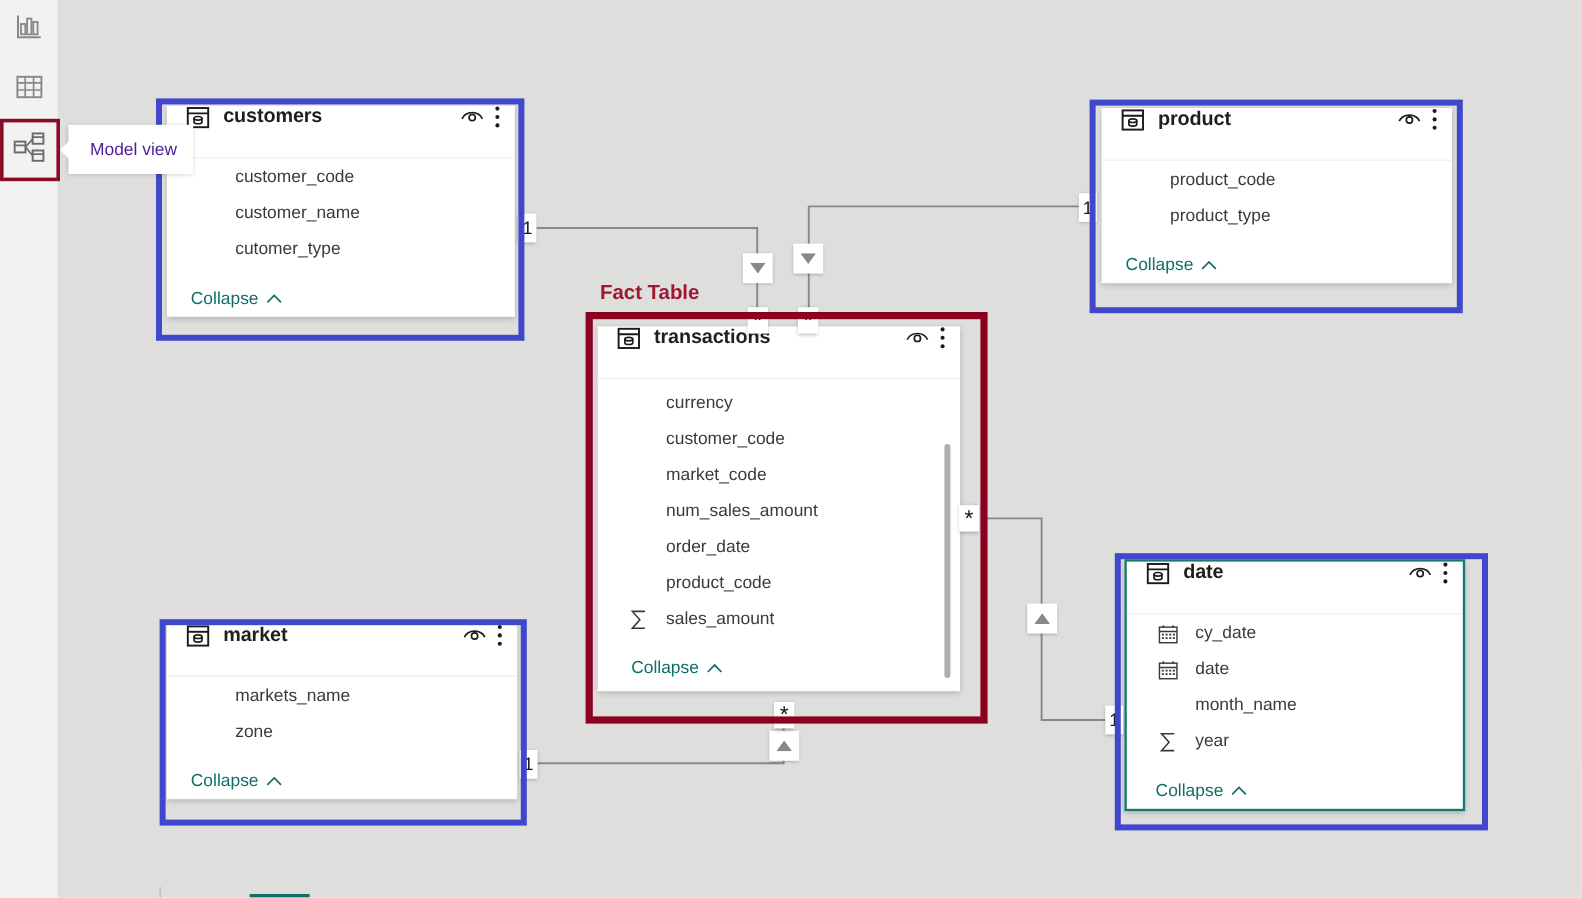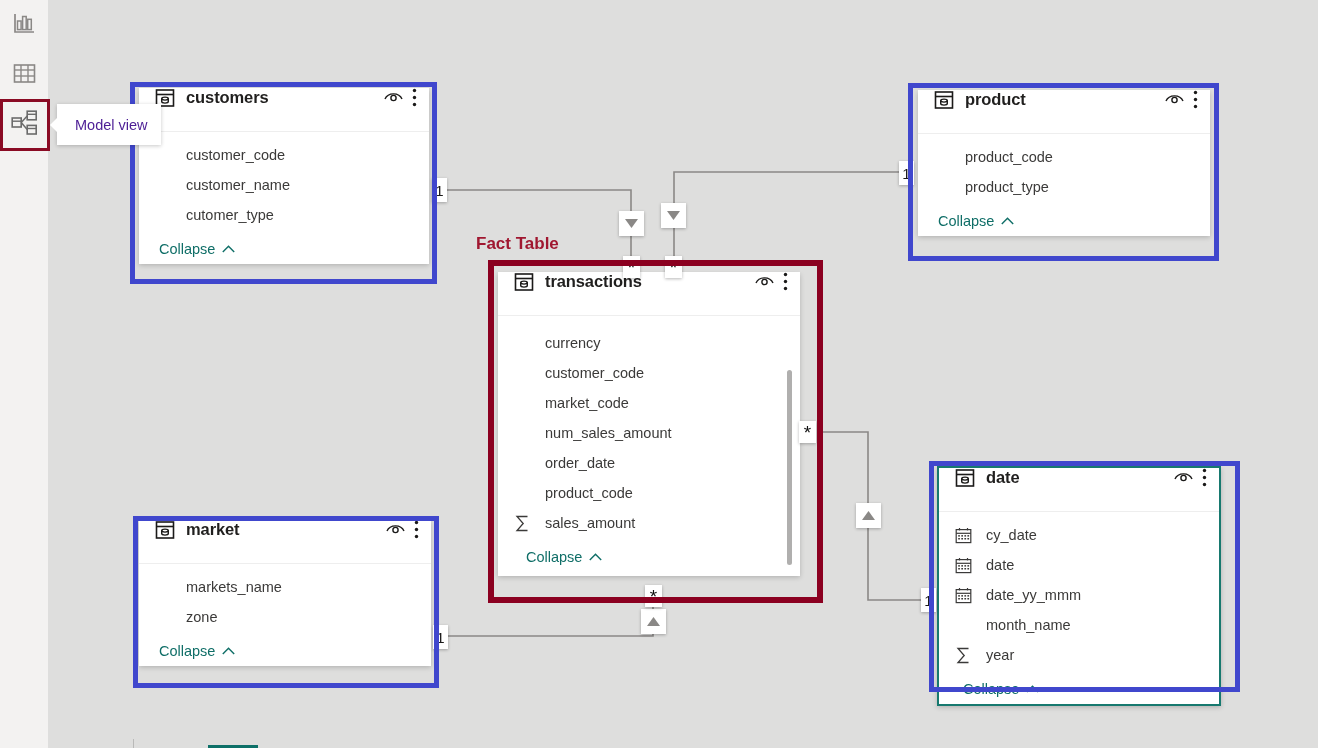--- a/index.html
+++ b/index.html
@@ -102,23 +102,23 @@
     letter-spacing: -0.1px;
     overflow: hidden; white-space: nowrap;
   }
   .head-btn {
     flex: 0 0 auto; margin-left: 8px;
     display: flex; align-items: center; justify-content: center;
     cursor: pointer;
   }
   .card-body { position: relative; padding: 8px 0 0 0; }
   .field {
-    display: flex; align-items: center;
+    display: flex; align-items: flex-start;
     height: 30px;
-    padding-left: 16px;
+    padding-left: 26px;
     font-size: 14.5px; color: #3b3a39;
     white-space: nowrap;
   }
   .field .f-ico { width: 22px; flex: 0 0 22px; display: flex; align-items: center; }
   .field .f-label { padding-left: 9px; }
   .field.plain .f-label { padding-left: 9px; }
   .collapse {
     display: flex; align-items: center;
     height: 30px;
     padding-left: 20px; margin-top: 4px;
@@ -492,41 +492,20 @@
                 <rect x="12.4" y="8.1" width="1.7" height="1.5"></rect>
               <rect x="3.2" y="11" width="1.7" height="1.5"></rect>
                 <rect x="6.3" y="11" width="1.7" height="1.5"></rect>
               <rect x="9.4" y="11" width="1.7" height="1.5"></rect>
                 <rect x="12.4" y="11" width="1.7" height="1.5"></rect>
             </g>
           </svg>
         </span>
         <span class="f-label">date</span>
       </div>
-      <div class="field">
-        <span class="f-ico">
-          <svg width="17" height="17" viewBox="0 0 17 17">
-            <rect x="1.2" y="2.6" width="14.6" height="13" fill="#fff" stroke="#3b3a39" stroke-width="1.2"></rect>
-            <line x1="1.2" y1="6.3" x2="15.8" y2="6.3" stroke="#3b3a39" stroke-width="1.2"></line>
-            <line x1="4.5" y1="1" x2="4.5" y2="3.4" stroke="#3b3a39" stroke-width="1.2"></line>
-            <line x1="12.5" y1="1" x2="12.5" y2="3.4" stroke="#3b3a39" stroke-width="1.2"></line>
-            <g fill="#3b3a39">
-              <rect x="3.2" y="8.1" width="1.7" height="1.5"></rect>
-                <rect x="6.3" y="8.1" width="1.7" height="1.5"></rect>
-              <rect x="9.4" y="8.1" width="1.7" height="1.5"></rect>
-                <rect x="12.4" y="8.1" width="1.7" height="1.5"></rect>
-              <rect x="3.2" y="11" width="1.7" height="1.5"></rect>
-                <rect x="6.3" y="11" width="1.7" height="1.5"></rect>
-              <rect x="9.4" y="11" width="1.7" height="1.5"></rect>
-                <rect x="12.4" y="11" width="1.7" height="1.5"></rect>
-            </g>
-          </svg>
-        </span>
-        <span class="f-label">date_yy_mmm</span>
-      </div>
       <div class="field plain">
         <span class="f-ico"></span>
         <span class="f-label">month_name</span>
       </div>
       <div class="field">
         <span class="f-ico">
           <svg width="17" height="17" viewBox="0 0 17 17">
             <path d="M13.5 1.5 H3 L9.2 8.5 L3 15.5 H13.5" fill="none" stroke="#3b3a39" stroke-width="1.3" stroke-linejoin="miter"></path>
           </svg>
         </span>
@@ -539,21 +518,21 @@
         </svg>
       </div>
     </div>
   </div>
 
   <div class="annot blue" style="left:130px; top:82px; width:307px; height:202px;"></div>
 
   <div class="annot blue" style="left:908px; top:83px; width:311px; height:178px;"></div>
 
   <div class="annot red" style="left:488px; top:260px; width:335px; height:343px;"></div>
-  <div class="annot-label" style="left:476px; top:234px;">Fact Table</div>
+  <div class="annot-label" style="left:500px; top:234px;">Fact Table</div>
 
   <div class="annot blue" style="left:133px; top:516px; width:306px; height:172px;"></div>
 
   <div class="annot blue" style="left:929px; top:461px; width:311px; height:231px;"></div>
 
   <div class="tabstrip">
     <div class="tab-divider"></div>
     <div class="tab-active-underline"></div>
   </div>
 

